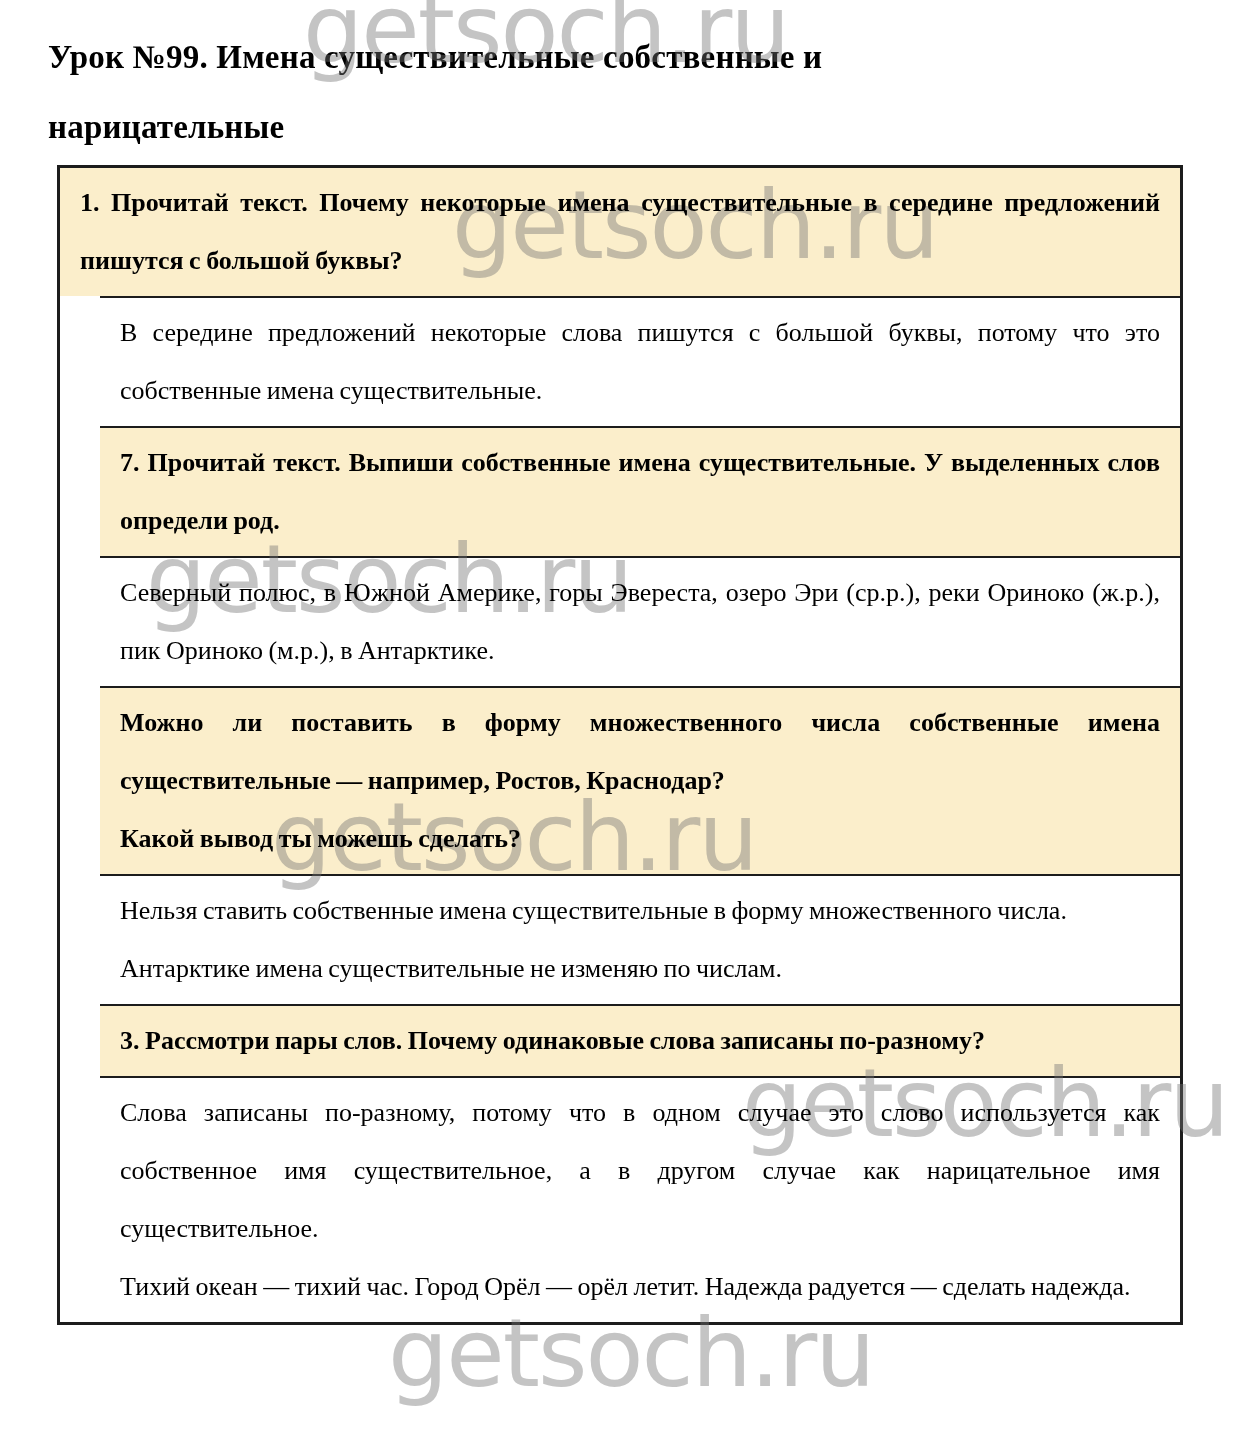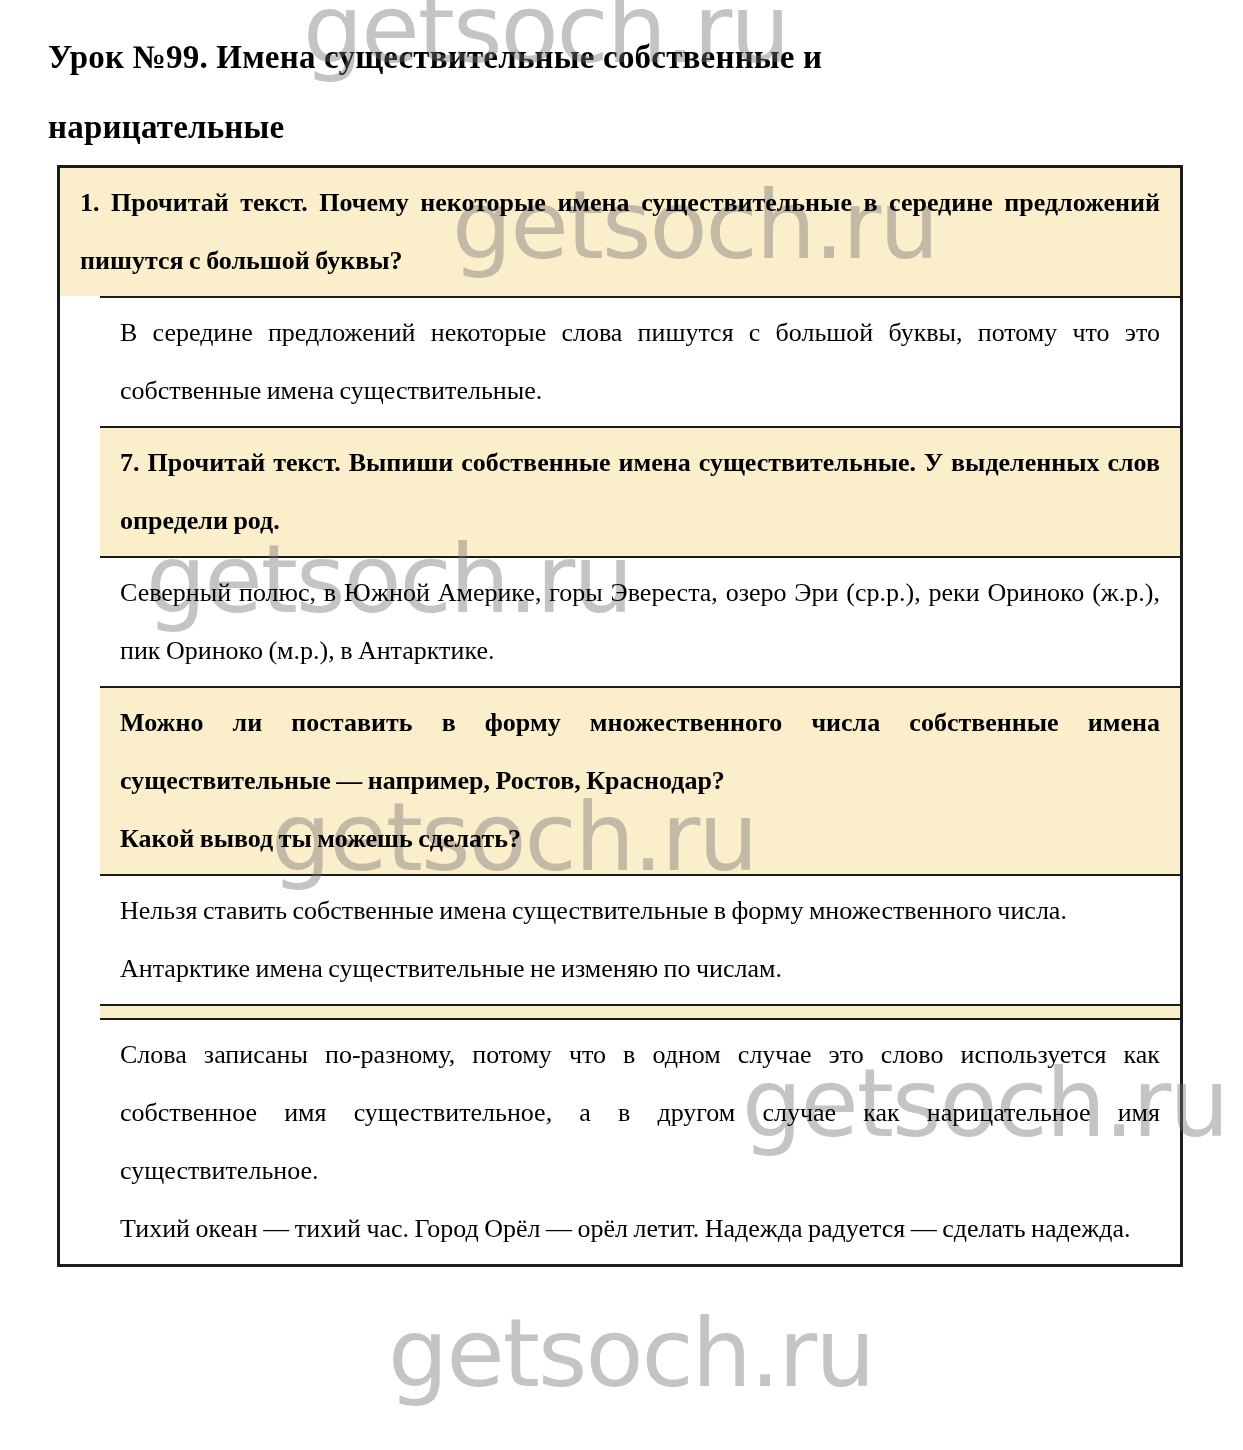--- a/index.html
+++ b/index.html
@@ -103,20 +103,21 @@
       <p>Можно ли поставить в форму множественного числа собственные имена существительные — например, Ростов, Краснодар?</p>
       <p>Какой вывод ты можешь сделать?</p>
     </div>
 
     <div class="block a">
       <p>Нельзя ставить собственные имена существительные в форму множественного числа.</p>
       <p>Антарктике имена существительные не изменяю по числам.</p>
     </div>
 
     <div class="block q">
+      <p>3. Рассмотри пары слов. Почему одинаковые слова записаны по-разному?</p>
     </div>
 
     <div class="block a">
       <p>Слова записаны по-разному, потому что в одном случае это слово используется как собственное имя существительное, а в другом случае как нарицательное имя существительное.</p>
       <p>Тихий океан — тихий час. Город Орёл — орёл летит. Надежда радуется — сделать надежда.</p>
     </div>
 
   </div>
 </div>
 

